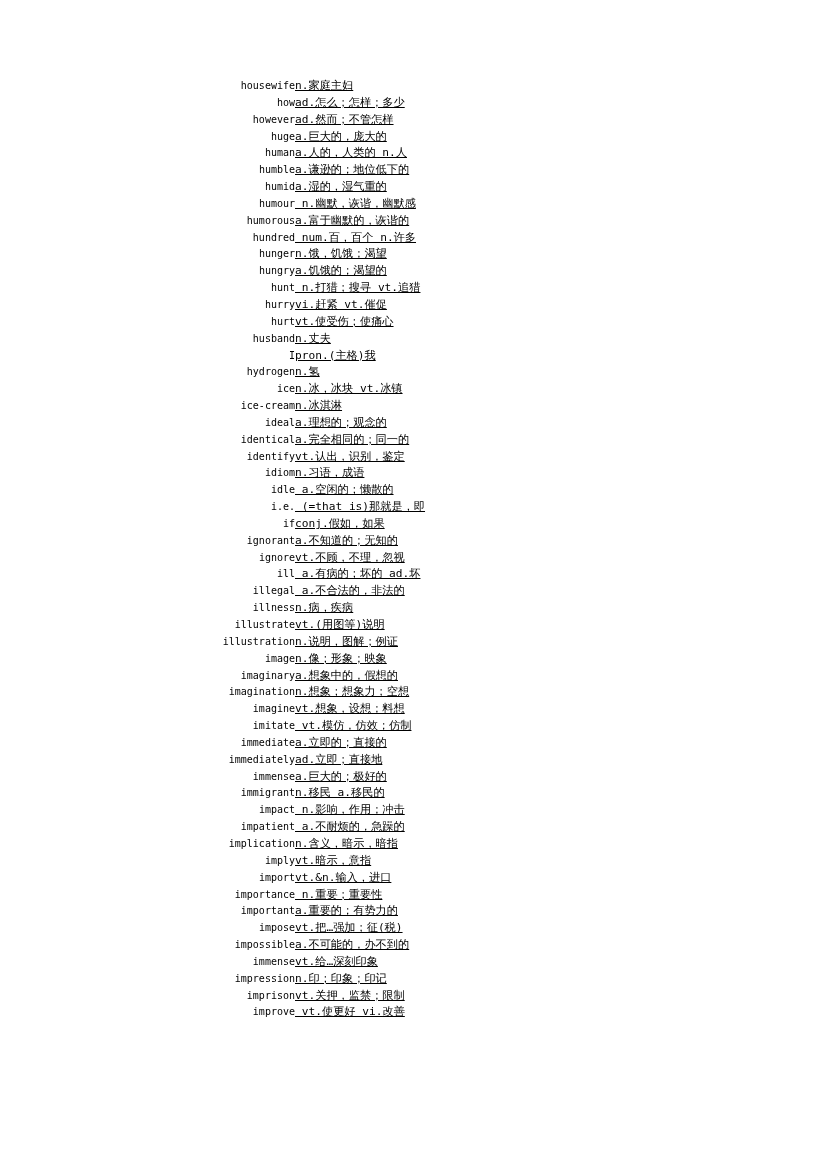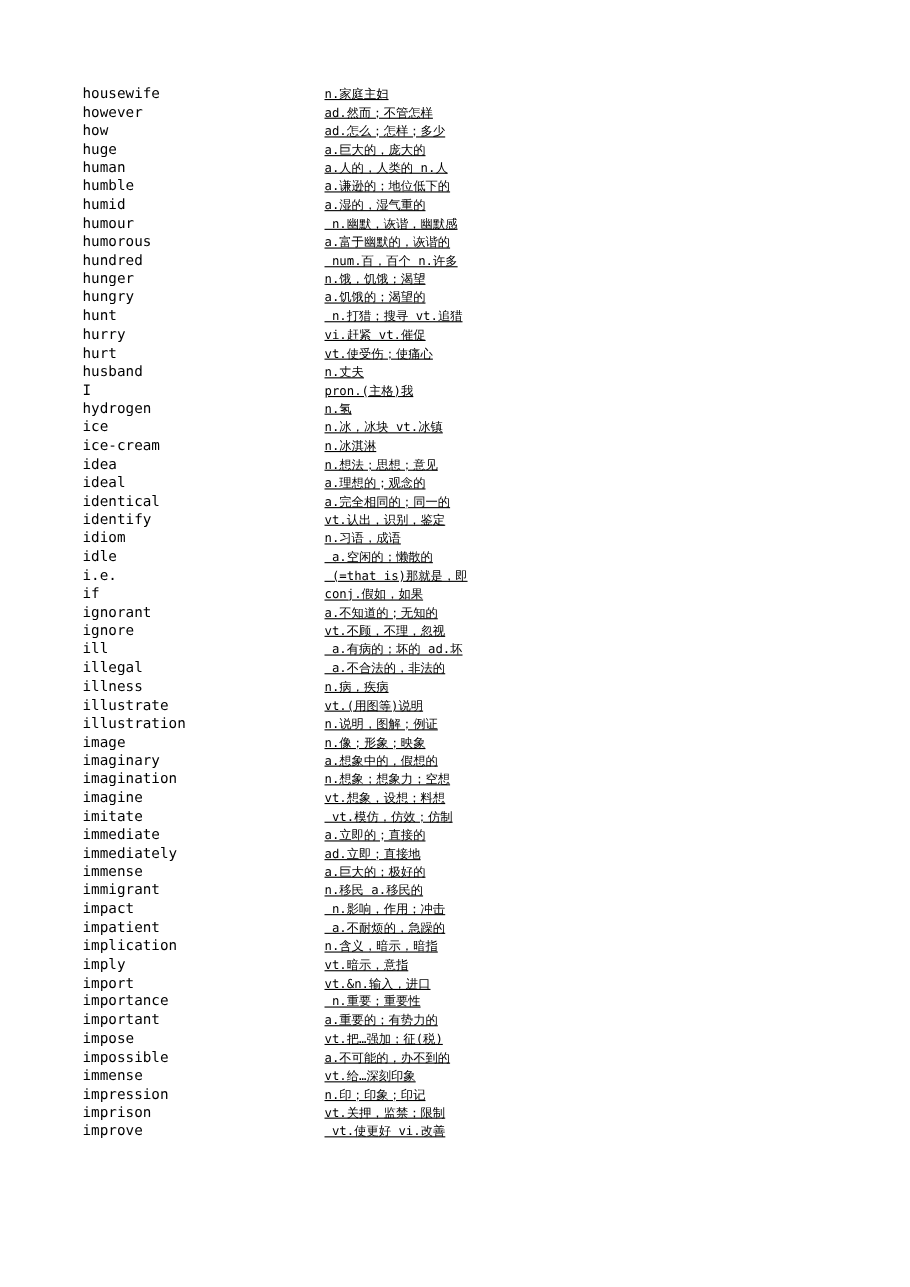--- a/index.html
+++ b/index.html
@@ -39,64 +39,64 @@
     height: 16.85px;
     line-height: 16.85px;
     white-space: nowrap;
     position: relative;
   }
 
   .entry-word {
     display: inline-block;
     width: 220px;
     font-family: "DejaVu Sans Mono", "Liberation Mono", monospace;
-    font-size: 13px;
+    font-size: 10px;
     letter-spacing: 0px;
     vertical-align: baseline;
     overflow: visible;
+    text-align: right;
   }
 
   .entry-def {
     display: inline-block;
     width: 166px;
     font-family: "DejaVu Sans Mono", "Liberation Mono", monospace;
     font-size: 11.2px;
     vertical-align: baseline;
     white-space: pre;
     overflow: visible;
     text-decoration: underline;
   }
 </style>
 </head>
 <body style="background: rgb(255, 255, 255); color: rgb(0, 0, 0);">
 
 <div id="page" style="background: rgb(255, 255, 255);">
   <div id="entry-list">
 
   <div class="entry-row"><span class="entry-word">housewife</span><span class="entry-def">n.家庭主妇</span></div>
+      <div class="entry-row"><span class="entry-word">how</span><span class="entry-def">ad.怎么；怎样；多少</span></div>
       <div class="entry-row"><span class="entry-word">however</span><span class="entry-def">ad.然而；不管怎样</span></div>
-      <div class="entry-row"><span class="entry-word">how</span><span class="entry-def">ad.怎么；怎样；多少</span></div>
       <div class="entry-row"><span class="entry-word">huge</span><span class="entry-def">a.巨大的，庞大的</span></div>
       <div class="entry-row"><span class="entry-word">human</span><span class="entry-def">a.人的，人类的 n.人</span></div>
       <div class="entry-row"><span class="entry-word">humble</span><span class="entry-def">a.谦逊的；地位低下的</span></div>
       <div class="entry-row"><span class="entry-word">humid</span><span class="entry-def">a.湿的，湿气重的</span></div>
       <div class="entry-row"><span class="entry-word">humour</span><span class="entry-def"> n.幽默，诙谐，幽默感</span></div>
       <div class="entry-row"><span class="entry-word">humorous</span><span class="entry-def">a.富于幽默的，诙谐的</span></div>
       <div class="entry-row"><span class="entry-word">hundred</span><span class="entry-def"> num.百，百个 n.许多</span></div>
       <div class="entry-row"><span class="entry-word">hunger</span><span class="entry-def">n.饿，饥饿；渴望</span></div>
       <div class="entry-row"><span class="entry-word">hungry</span><span class="entry-def">a.饥饿的；渴望的</span></div>
       <div class="entry-row"><span class="entry-word">hunt</span><span class="entry-def"> n.打猎；搜寻 vt.追猎</span></div>
       <div class="entry-row"><span class="entry-word">hurry</span><span class="entry-def">vi.赶紧 vt.催促</span></div>
       <div class="entry-row"><span class="entry-word">hurt</span><span class="entry-def">vt.使受伤；使痛心</span></div>
       <div class="entry-row"><span class="entry-word">husband</span><span class="entry-def">n.丈夫</span></div>
       <div class="entry-row"><span class="entry-word">I</span><span class="entry-def">pron.(主格)我</span></div>
       <div class="entry-row"><span class="entry-word">hydrogen</span><span class="entry-def">n.氢</span></div>
       <div class="entry-row"><span class="entry-word">ice</span><span class="entry-def">n.冰，冰块 vt.冰镇</span></div>
       <div class="entry-row"><span class="entry-word">ice-cream</span><span class="entry-def">n.冰淇淋</span></div>
-      <div class="entry-row"><span class="entry-word">idea</span><span class="entry-def">n.想法；思想；意见</span></div>
       <div class="entry-row"><span class="entry-word">ideal</span><span class="entry-def">a.理想的；观念的</span></div>
       <div class="entry-row"><span class="entry-word">identical</span><span class="entry-def">a.完全相同的；同一的</span></div>
       <div class="entry-row"><span class="entry-word">identify</span><span class="entry-def">vt.认出，识别，鉴定</span></div>
       <div class="entry-row"><span class="entry-word">idiom</span><span class="entry-def">n.习语，成语</span></div>
       <div class="entry-row"><span class="entry-word">idle</span><span class="entry-def"> a.空闲的；懒散的</span></div>
       <div class="entry-row"><span class="entry-word">i.e.</span><span class="entry-def"> (=that is)那就是，即</span></div>
       <div class="entry-row"><span class="entry-word">if</span><span class="entry-def">conj.假如，如果</span></div>
       <div class="entry-row"><span class="entry-word">ignorant</span><span class="entry-def">a.不知道的；无知的</span></div>
       <div class="entry-row"><span class="entry-word">ignore</span><span class="entry-def">vt.不顾，不理，忽视</span></div>
       <div class="entry-row"><span class="entry-word">ill</span><span class="entry-def"> a.有病的；坏的 ad.坏</span></div>

